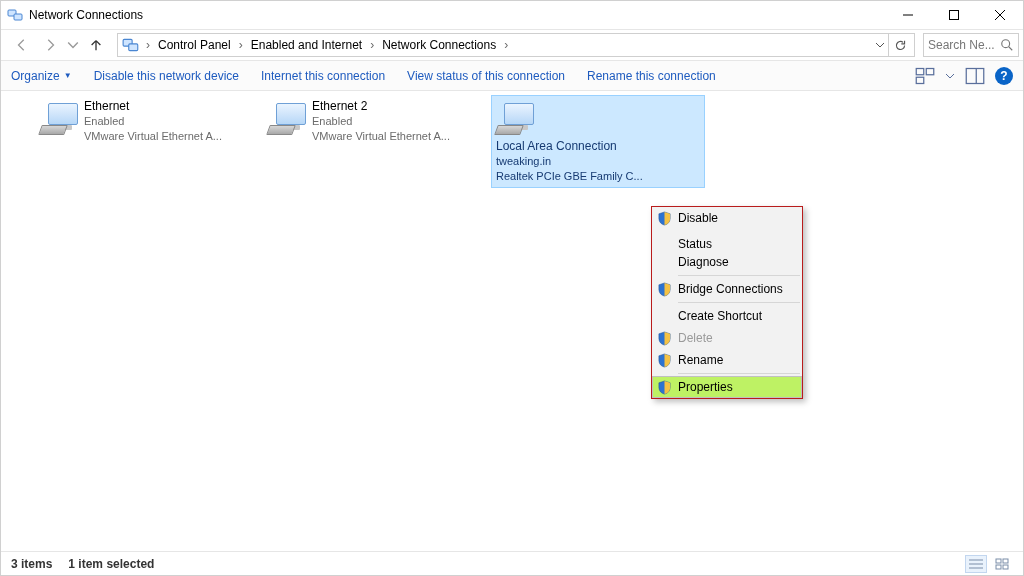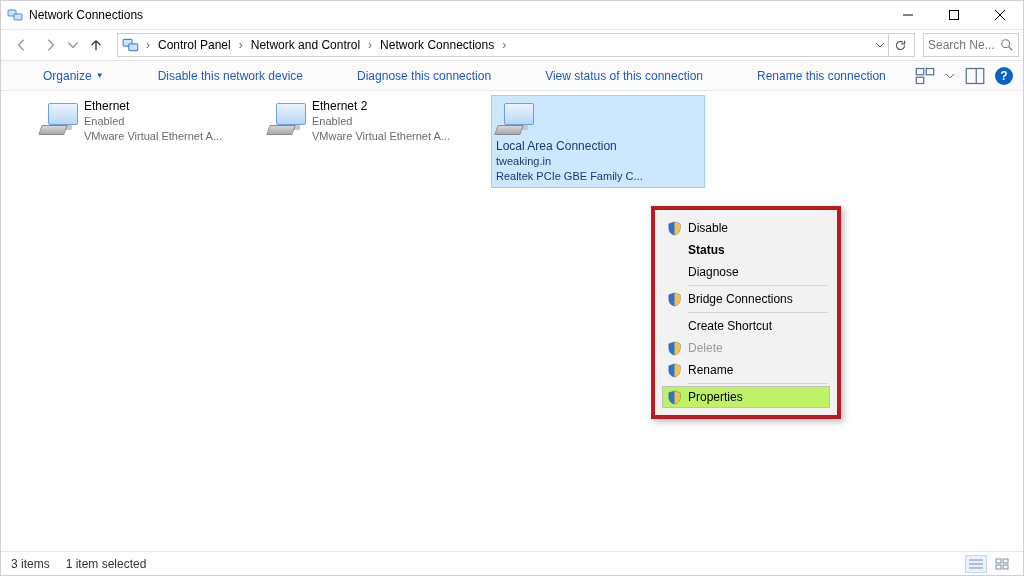--- a/index.html
+++ b/index.html
@@ -25,21 +25,21 @@
   .crumb { padding:0 4px; color:#000; }
   .refresh-btn { width:24px; height:22px; border-left:1px solid #cfcfcf; display:flex; align-items:center; justify-content:center; color:#555; }
   .dd-btn { width:16px; display:flex; align-items:center; justify-content:center; color:#555; }
 
   .searchbox { width:96px; height:24px; border:1px solid #cfcfcf; display:flex; align-items:center; padding:0 4px; margin-left:2px; color:#777; }
   .searchbox span.ph { flex:1 1 auto; overflow:hidden; text-overflow:ellipsis; white-space:nowrap; font-style:normal; }
   .searchbox .sicon { width:14px; height:14px; margin-left:2px; }
 
   
   .cmdbar { height:30px; border-bottom:1px solid #e6e6e6; display:flex; align-items:center; padding:0 10px; gap:22px; color:#1e5bbf; background:#fbfbfb; }
-  .cmd { display:flex; align-items:center; gap:4px;margin-left:32px; }
+  .cmd { display:flex; align-items:center; gap:4px; }
   .cmd .drop { color:#1e5bbf; font-size:8px; }
   .cmdbar .right { margin-left:auto; display:flex; align-items:center; gap:10px; }
   .iconbtn { width:20px; height:20px; display:flex; align-items:center; justify-content:center; color:#5a6f9c; }
   .help { width:18px; height:18px; border-radius:50%; background:#0a64c7; color:#fff; display:flex; align-items:center; justify-content:center; font-weight:bold; font-size:12px; }
 
   
   .content { position:absolute; top:90px; left:0; right:0; bottom:24px; background:#fff; padding:4px 0 0 0; }
 
   .adapters { display:flex; align-items:flex-start; }
   .adapter { width:214px; padding:3px 4px 3px 4px; display:flex; gap:4px; margin-left:14px; border:1px solid transparent; }
@@ -55,33 +55,33 @@
   .adapter .sub2 { white-space:nowrap; overflow:hidden; text-overflow:ellipsis; max-width:162px; }
 
   
   .monitor { width:30px; height:22px; border:1px solid #6fa0d6; background:linear-gradient(#eaf4ff,#b7d7f7); border-radius:2px; display:inline-block; position:relative; }
   .monitor::after { content:""; position:absolute; bottom:-6px; left:7px; width:16px; height:5px; background:#c8c8c8; border-radius:1px; }
   .nic-icon-inner { position:relative; width:40px; height:36px; }
   .nic-icon-inner .m2 { position:absolute; left:8px; top:4px; }
   .nic-card { position:absolute; left:0; bottom:0; width:26px; height:10px; background:linear-gradient(#d7d7d7,#a8a8a8); border:1px solid #888; border-radius:1px; transform:skewX(-20deg); }
 
   
-  .ctxmenu { position:absolute; left:650px; top:115px; width:190px; background:#f2f2f2; border:4px solid #b91c1c; box-shadow:3px 3px 6px rgba(0,0,0,0.25); padding:7px; }
+  .ctxmenu { position:absolute; left:650px; top:115px; width:152px; background:#f2f2f2; border:1px solid #b91c1c; box-shadow:3px 3px 6px rgba(0,0,0,0.25); padding:0; }
   .ctxmenu .row { height:22px; display:flex; align-items:center; padding:0 8px 0 26px; position:relative; font-size:12px; }
   .ctxmenu .row.sep { height:0; border-top:1px solid #d6d6d6; margin:2px 2px 2px 26px; padding:0; }
   .ctxmenu .row .shield { position:absolute; left:5px; width:15px; height:15px; display:flex; }
-  .ctxmenu .row.bold { font-weight:700; }
+  .ctxmenu .row.bold { font-weight:400;align-items:flex-end; }
   .ctxmenu .row.disabled { color:#9a9a9a; }
   .ctxmenu .row.hover { background:#bef264; border:1px solid #c0c0c0; padding-left:25px; height:22px;align-items:center; }
   .ctxmenu .row.hover .shield { left:4px; }
 
   .shield svg { width:15px; height:15px; }
 
   
-  .statusbar { position:absolute; left:0; right:0; bottom:0; height:24px; border-top:1px solid #e6e6e6; display:flex; align-items:center; padding:0 10px; gap:16px; color:#333; font-size:12px; }
+  .statusbar { position:absolute; left:0; right:0; bottom:0; height:24px; border-top:1px solid #e6e6e6; display:flex; align-items:center; padding:0 10px; gap:16px; color:#333; font-size:12px;font-weight:bold; }
   .statusbar .right { margin-left:auto; display:flex; gap:4px; }
   .viewbtn { width:22px; height:18px; border:1px solid transparent; display:flex; align-items:center; justify-content:center; color:#7a8da8; }
   .viewbtn.active { border:1px solid #c2d6ef; background:#e9f2fc; }
 
 </style>
 </head>
 <body>
 
 <div class="window">
 
@@ -137,21 +137,21 @@
     <div class="addressbox">
       <span class="folder-icon">
         <svg viewBox="0 0 16 16">
             <rect x="1" y="3" width="8" height="6" rx="1" fill="#cfe5ff" stroke="#4a86d2"></rect>
             <rect x="6" y="7" width="8" height="6" rx="1" fill="#cfe5ff" stroke="#4a86d2"></rect>
           </svg>
       </span>
       <span class="crumb-sep">›</span>
       <span class="crumb">Control Panel</span>
       <span class="crumb-sep">›</span>
-      <span class="crumb">Network and Control</span>
+      <span class="crumb">Enabled and Internet</span>
       <span class="crumb-sep">›</span>
       <span class="crumb">Network Connections</span>
       <span class="crumb-sep">›</span>
       <span style="flex:1 1 auto"></span>
       <div class="dd-btn">
         <svg viewBox="0 0 10 10" width="10" height="10">
             <path d="M1 3 L5 7 L9 3" fill="none" stroke="currentColor"></path>
           </svg>
       </div>
       <div class="refresh-btn">
@@ -175,21 +175,21 @@
 
   <div class="cmdbar">
     <div class="cmd">
       <span>Organize</span>
       <span class="drop">▼</span>
     </div>
     <div class="cmd">
         <span>Disable this network device</span>
       </div>
     <div class="cmd">
-        <span>Diagnose this connection</span>
+        <span>Internet this connection</span>
       </div>
     <div class="cmd">
         <span>View status of this connection</span>
       </div>
     <div class="cmd">
         <span>Rename this connection</span>
       </div>
 
     <div class="right">
       <div class="iconbtn">

